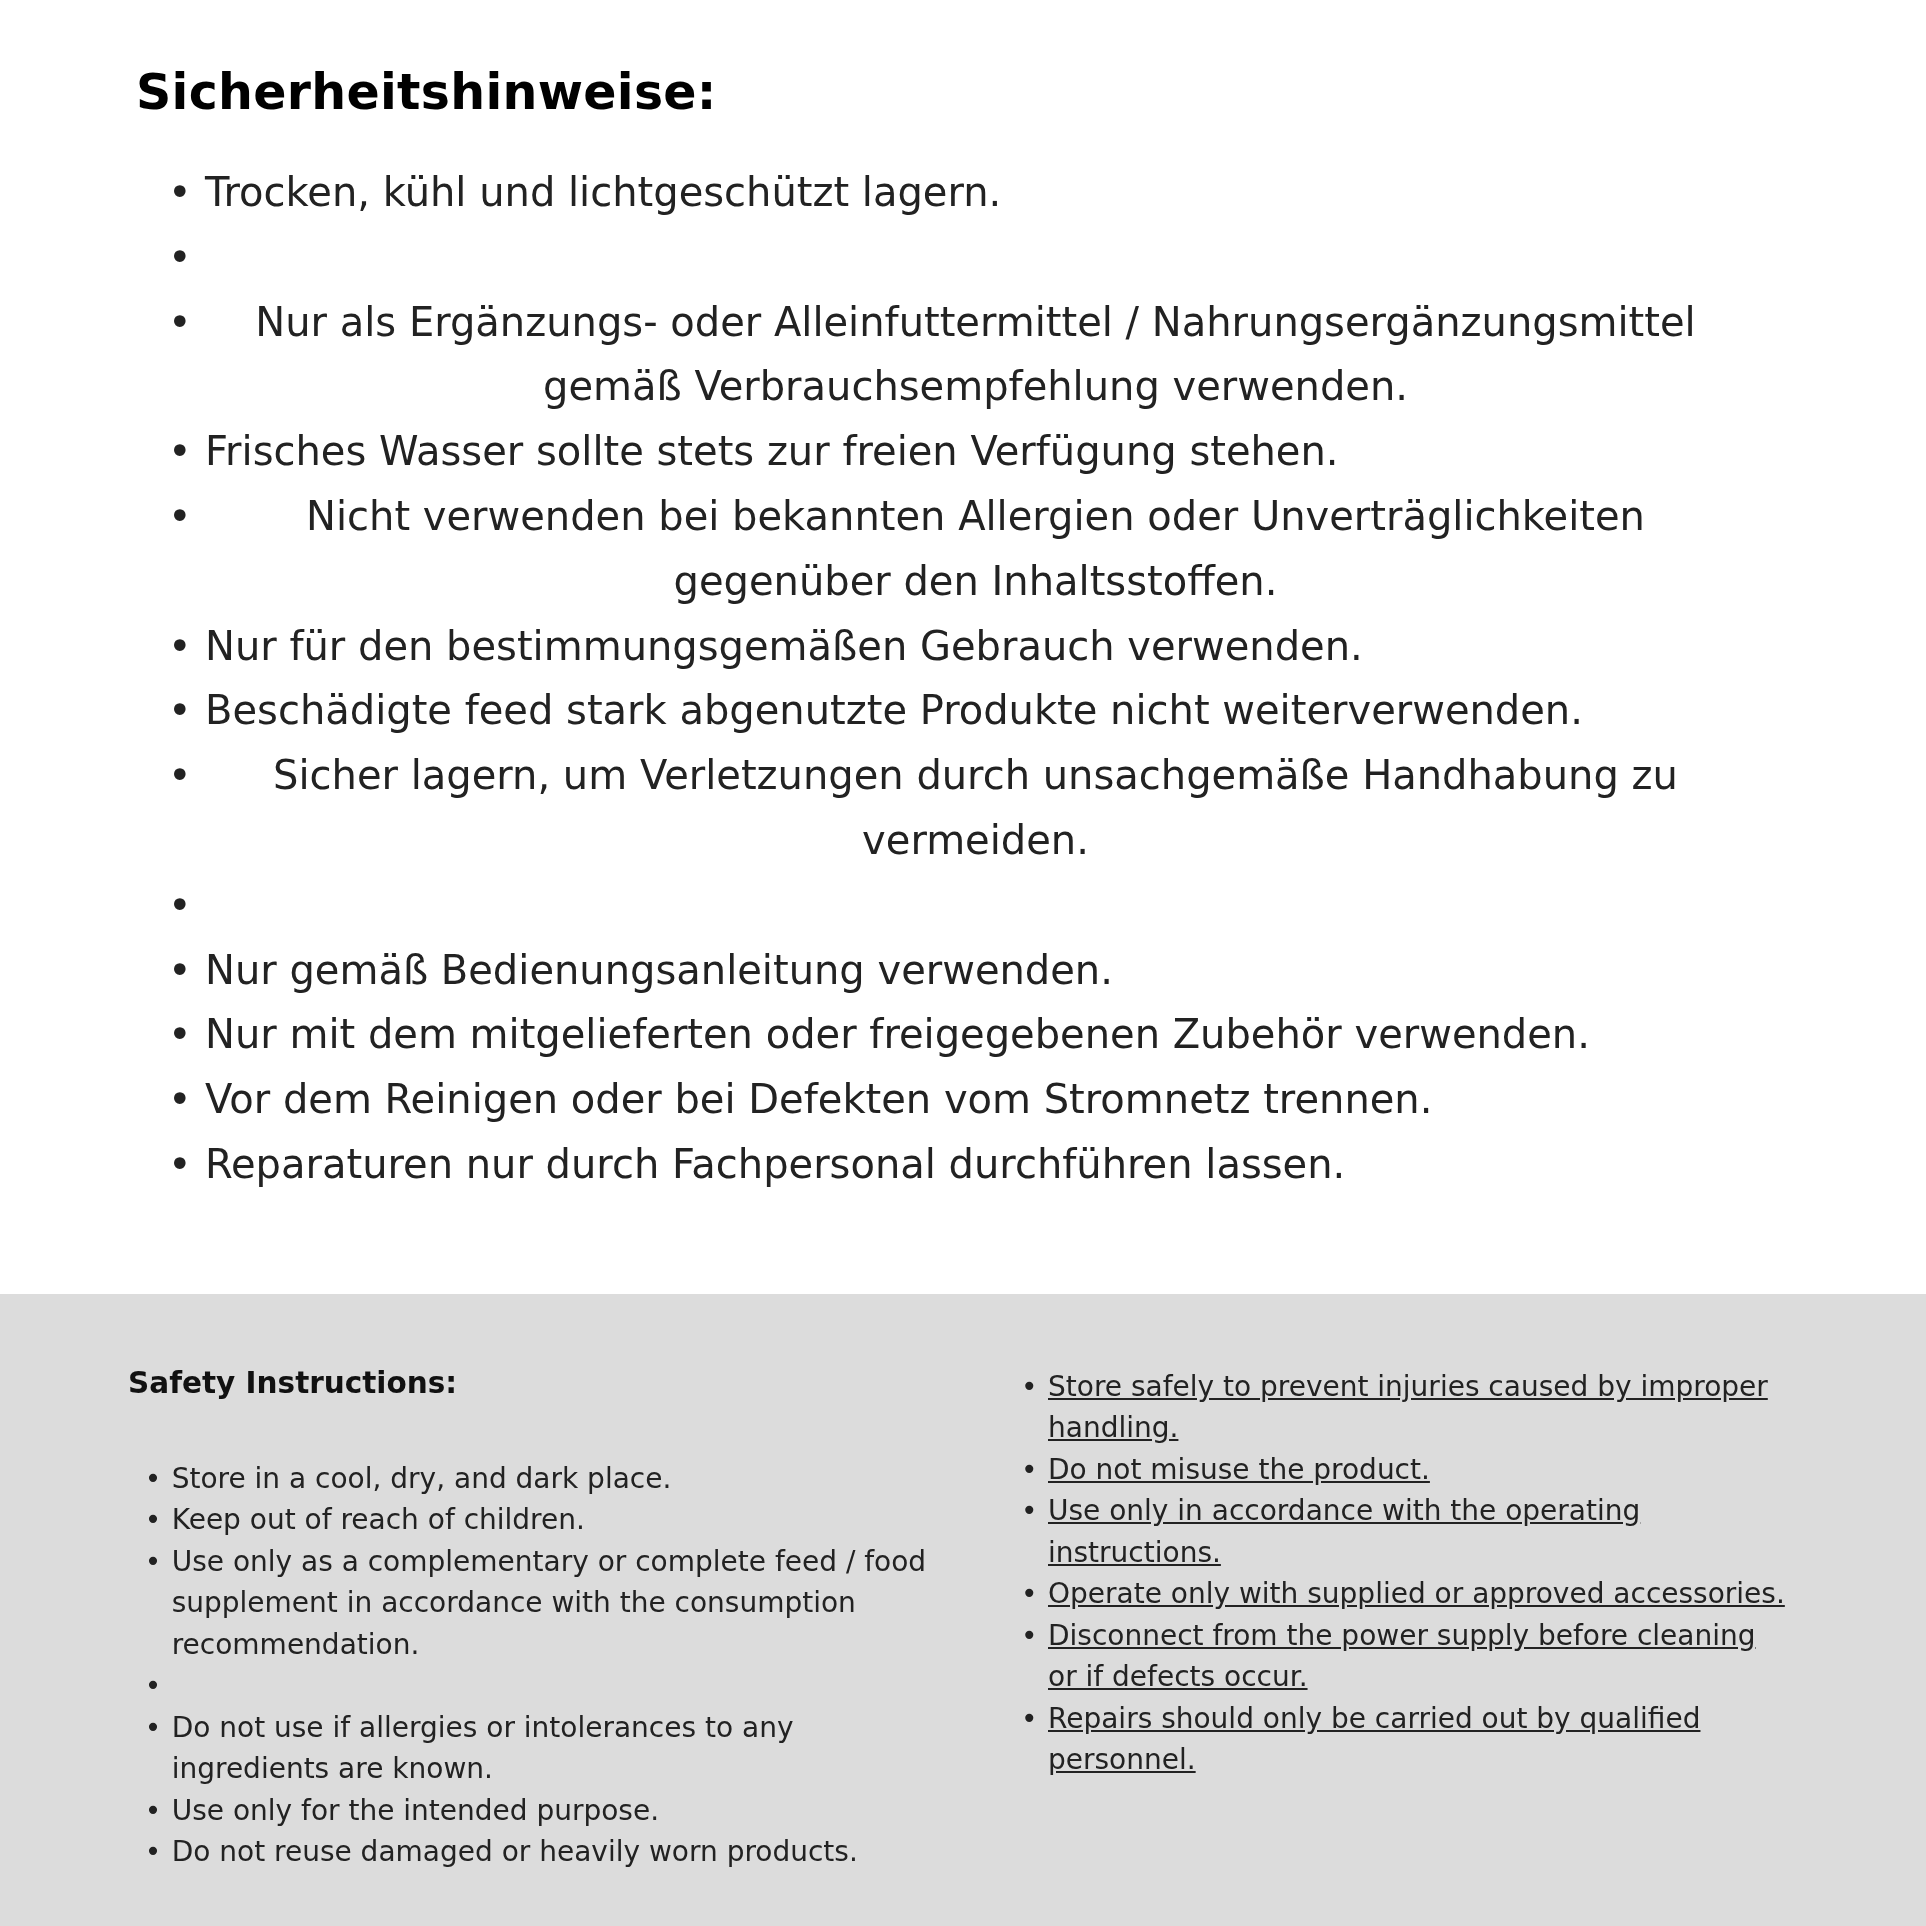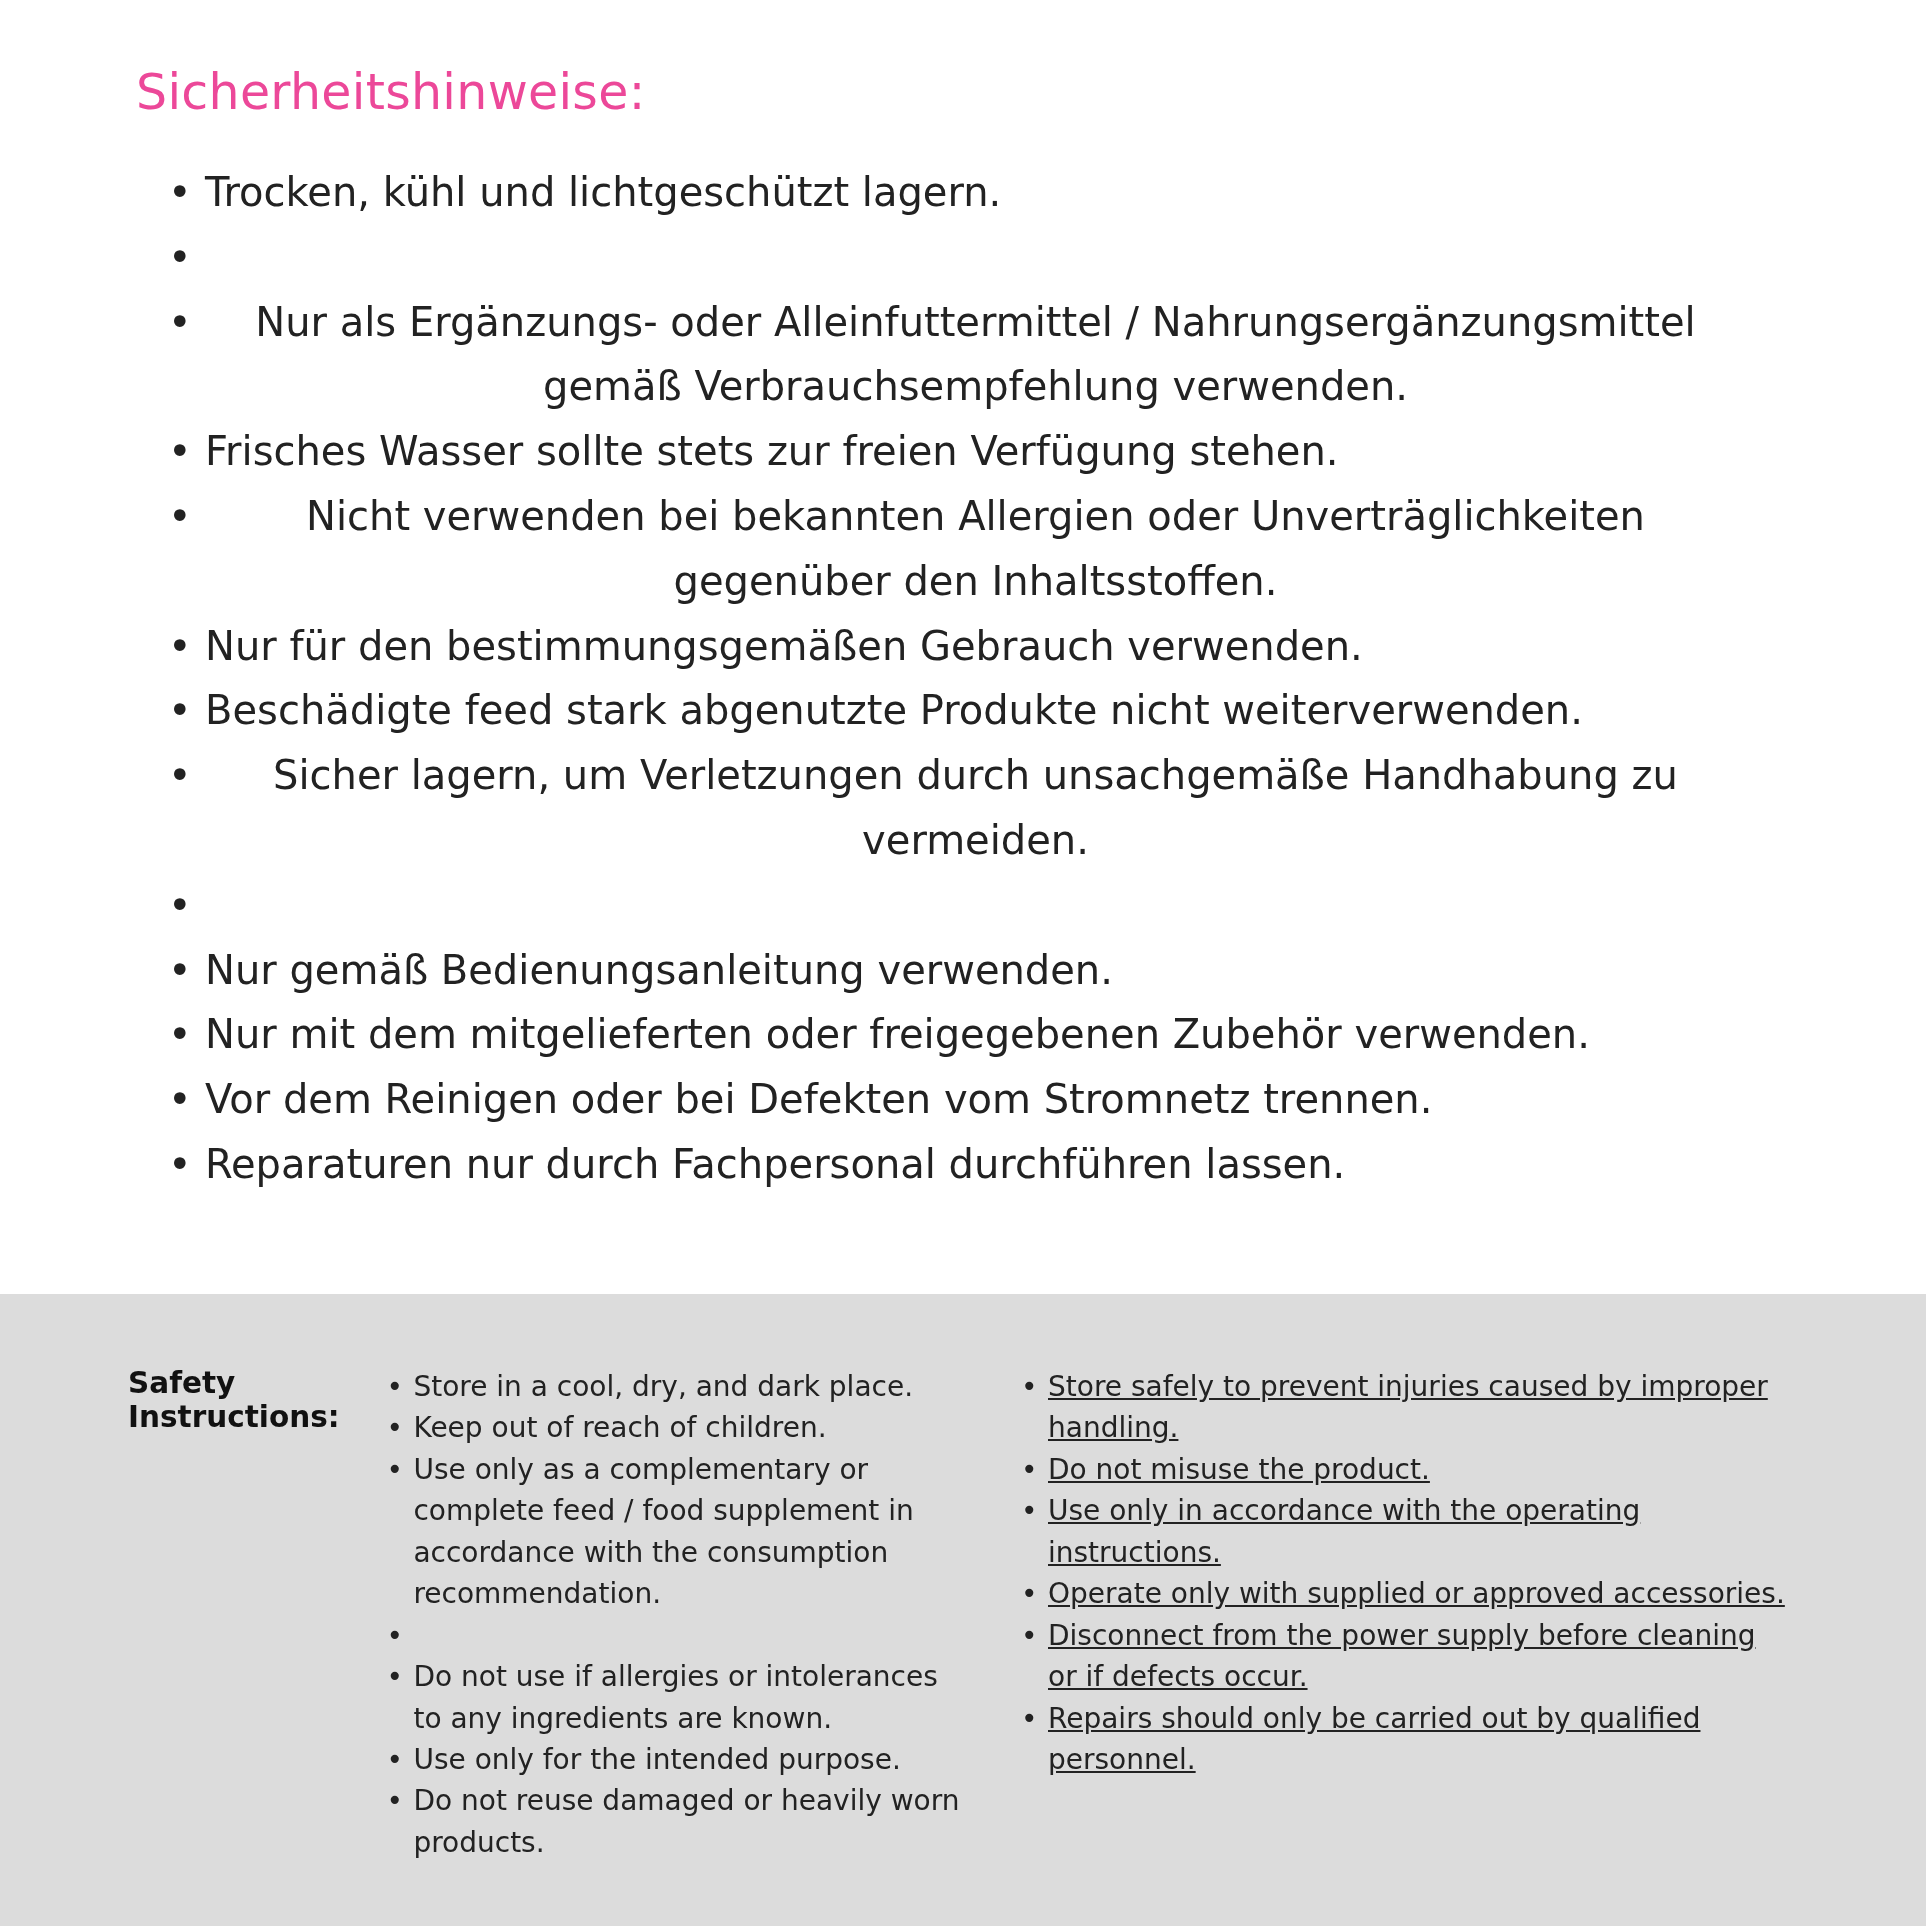--- a/index.html
+++ b/index.html
@@ -18,22 +18,22 @@
   }
 
   
   .section-de {
     flex: 0 0 1294px;
     background: #ffffff;
     padding: 64px 116px 0 136px;
   }
   .de-title {
     font-size: 49px;
-    font-weight: 400;
-    color: #ec4899;
+    font-weight: 700;
+    color: #000000;
     letter-spacing: 0.3px;
     margin-bottom: 39px;
   }
   .de-list {
     padding-left: 32px;
   }
   .de-list .bullet-row {
     display: flex;
     font-size: 40px;
     line-height: 1.62;
@@ -52,21 +52,22 @@
   .section-en {
     flex: 1 1 auto;
     background: #dcdcdc;
     padding: 72px 90px 39px 128px;
     display: flex;
     flex-direction: row;
     gap: 58px;
   }
   .en-col {
     display: flex;
-    flex-direction: row;
+    flex-direction: column;
+    gap: 40px;
   }
   .en-col-left  { flex: 0 0 835px; }
   .en-col-right { flex: 0 0 815px; }
   .en-title {
     font-size: 29.5px;
     font-weight: 700;
     color: #111111;
     margin-bottom: 18px;
   }
   .en-list {

